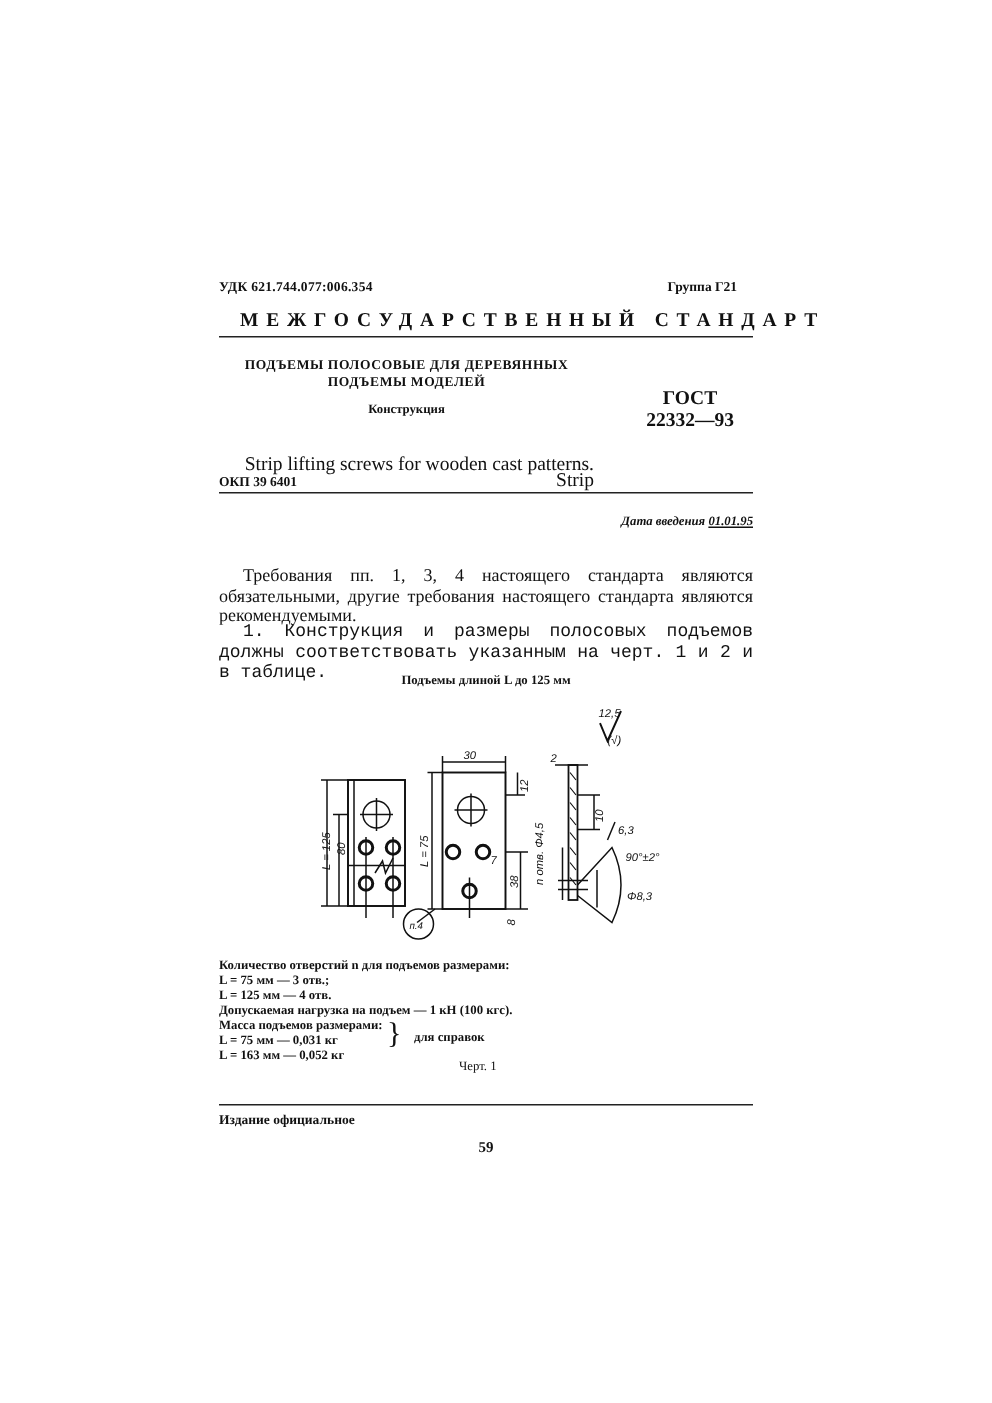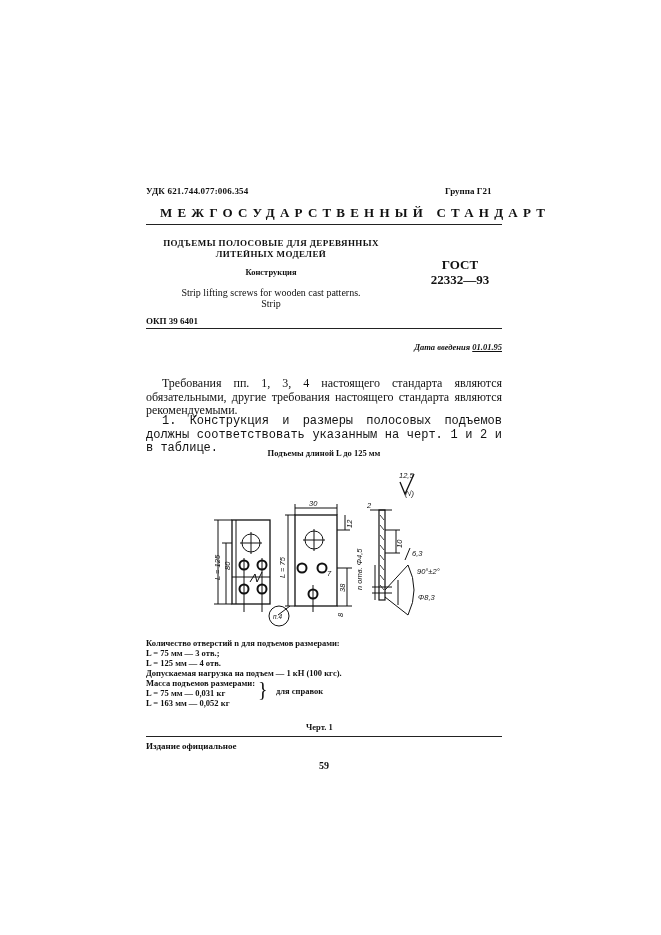--- a/index.html
+++ b/index.html
@@ -6,45 +6,45 @@
   body { width: 661px; height: 935px; position: relative; overflow: hidden;
          font-family: "Liberation Serif", "DejaVu Serif", serif; color: #111; }
   .abs { position: absolute; }
   .udk { left: 146px; top: 186px; font-size: 9px; font-weight: bold; letter-spacing: 0.2px; }
   .group { left: 445px; top: 186px; font-size: 9px; font-weight: bold; }
   .main-title { left: 160px; top: 205px; font-size: 13px; font-weight: bold; letter-spacing: 5.2px; }
   .rule { position: absolute; left: 146px; width: 356px; border-top: 1.5px solid #222; }
   .doc-title { left: 146px; top: 238px; width: 250px; font-size: 9px; font-weight: bold; text-align: center; line-height: 11px; letter-spacing: 0.4px; }
   .konstr { left: 146px; top: 267px; width: 250px; text-align: center; font-size: 8.5px; font-weight: bold; }
   .gost { left: 420px; top: 257px; width: 80px; text-align: center; font-size: 13px; font-weight: bold; line-height: 15px; }
-  .eng { left: 146px; top: 288px; width: 250px; text-align: center; font-size: 10px; line-height: 10.5px; }
+  .eng { left: 146px; top: 304px; width: 250px; text-align: right; font-size: 13px; line-height: 10.5px; }
   .okp { left: 146px; top: 316px; font-size: 9px; font-weight: bold; }
   .date { left: 370px; top: 342px; width: 132px; text-align: right; font-size: 8.5px; font-weight: bold; font-style: italic; }
   .date u { text-decoration: underline; text-align: right; }
   .para { left: 146px; width: 356px; font-size: 12px; line-height: 13.5px; text-align: justify; }
   .indent { text-indent: 16px; }
   .fig-title { left: 146px; top: 448px; width: 356px; text-align: center; font-size: 8.5px; font-weight: bold; }
   .notes { left: 146px; top: 638px; font-size: 8.5px; line-height: 10px; font-weight: bold; }
   .brace-note { left: 276px; top: 686px; font-size: 8.5px; font-weight: bold; }
-  .chert { left: 306px; top: 722px; font-size: 8.5px; font-weight: bold; }
+  .chert { left: 306px; top: 705px; font-size: 8.5px; font-weight: normal; }
   .izd { left: 146px; top: 741px; font-size: 9px; font-weight: bold; }
   .pageno { left: 146px; top: 760px; width: 356px; text-align: center; font-size: 10px; font-weight: bold; }
   svg text { font-family: "Liberation Sans", "DejaVu Sans", sans-serif; font-style: italic; }
 </style>
 </head>
 <body>
 
 <div class="abs udk">УДК 621.744.077:006.354</div>
 <div class="abs group">Группа Г21</div>
 <div class="abs main-title">МЕЖГОСУДАРСТВЕННЫЙ СТАНДАРТ</div>
 <div class="rule" style="top:224px;"></div>
 
 <div class="abs doc-title">
   <div>ПОДЪЕМЫ ПОЛОСОВЫЕ ДЛЯ ДЕРЕВЯННЫХ</div>
-  <div>ЛИТЕЙНЫХ МОДЕЛЕЙ</div>
+  <div>ПОДЪЕМЫ МОДЕЛЕЙ</div>
 </div>
 <div class="abs konstr">Конструкция</div>
 <div class="abs gost">
   <div>ГОСТ</div>
   <div>22332—93</div>
 </div>
 <div class="abs eng">
   <div>Strip lifting screws for wooden cast patterns.</div>
   <div>Strip</div>
 </div>

